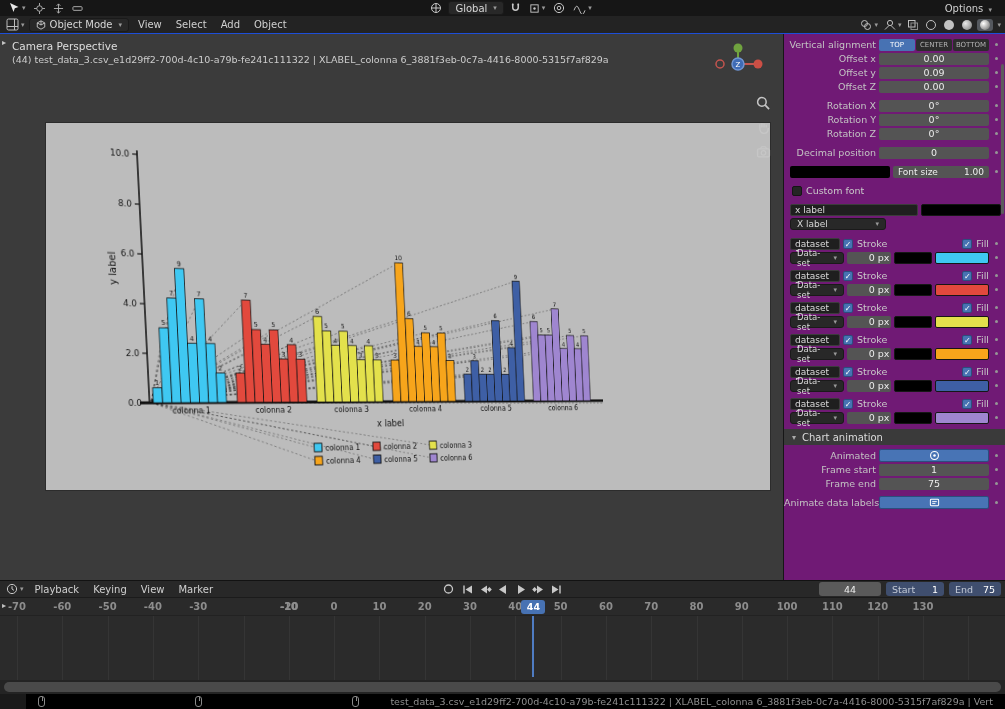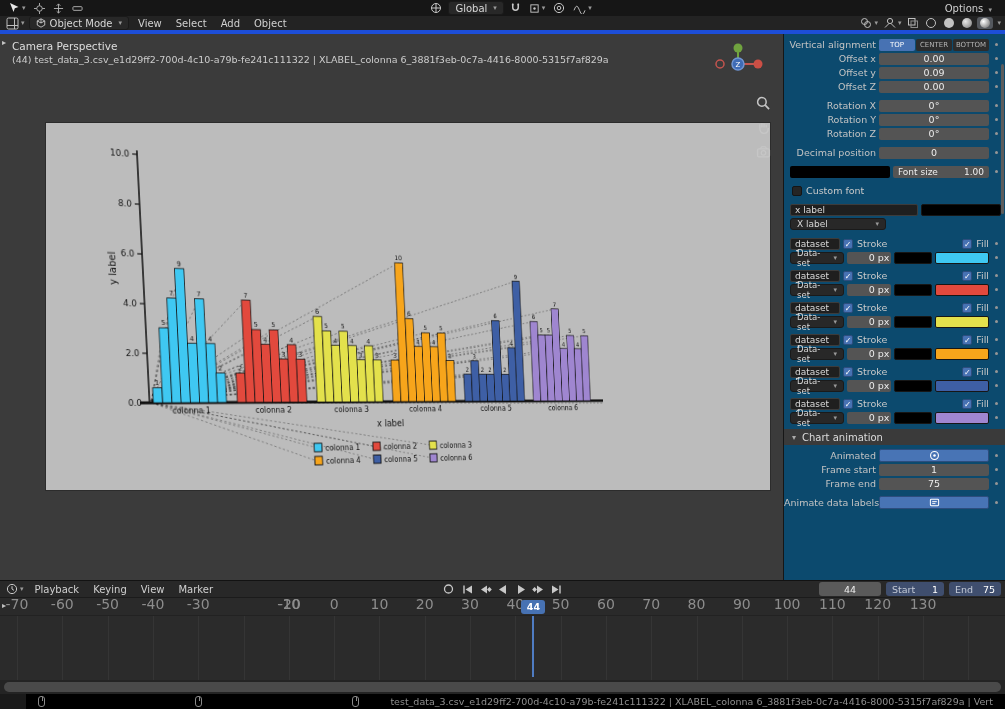--- a/index.html
+++ b/index.html
@@ -8,21 +8,21 @@
          font-family:"DejaVu Sans", sans-serif; color:#c8c8c8; font-size:10px; }
 
   
   #topbar { height:16px; background:#161616; display:flex; align-items:center; padding:0 6px; gap:6px; }
   .tbgroup { display:flex; align-items:center; gap:4px; }
   .spacer { flex:1; }
   .chev { font-size:7px; color:#9a9a9a; margin-left:2px; }
   .icon-btn { display:flex; align-items:center; background:transparent; border:none; color:#c8c8c8; padding:0 2px; cursor:pointer; }
   .dd { display:flex; align-items:center; gap:4px; background:#282828; border:1px solid #1a1a1a;
         border-radius:3px; padding:0 6px; height:14px; color:#d6d6d6; cursor:pointer; font-size:10px; }
-  #vheader { height:18px; background:#232323; border-bottom:4px solid #1d4ed8; display:flex; align-items:center; padding:0 4px; gap:2px; }
+  #vheader { height:18px; background:#232323; border-bottom:1px solid #1d4ed8; display:flex; align-items:center; padding:0 4px; gap:2px; }
   .menu-btn { background:transparent; border:none; color:#d0d0d0; font-size:10px; padding:1px 7px; border-radius:3px; cursor:pointer; font-family:inherit; }
   .sph-btn { display:flex; align-items:center; padding:1px 3px; border-radius:3px; cursor:pointer; }
   .sph-btn.active { background:#54585e; }
   .sph { width:10px; height:10px; border-radius:50%; }
   .sph.wire { border:1px solid #c2c2c2; }
   .sph.solid { background:#c2c2c2; }
   .sph.material { background:radial-gradient(circle at 35% 35%, #e8e8e8, #777); }
   .sph.rendered { background:radial-gradient(circle at 35% 35%, #ffffff, #5e5e5e); }
 
   
@@ -34,21 +34,21 @@
   #plane { position:absolute; left:46px; top:89px; width:724px; height:367px; background:#bcbcbc; overflow:hidden;
            box-shadow:0 0 0 1px rgba(0,0,0,.25); }
   #chart-wrap { position:absolute; inset:0; transform-origin:10% 72%;
                 transform:perspective(800px) rotateY(14deg) skewX(3deg); }
   #chart-svg { width:724px; height:367px; font-family:"DejaVu Sans", sans-serif; }
   #nav-gizmo { position:absolute; right:16px; top:6px; }
   .vp-tool { position:absolute; right:12px; background:transparent; border:none; color:#c6c6c6; cursor:pointer; }
   #zoom-btn { top:62px; } #pan-btn { top:86px; } #camera-btn { top:110px; }
 
   
-  #sidebar { width:222px; background:#0c4a6e; border-left:1px solid #161616; padding:3px 0 0 0; position:relative; overflow:hidden; }
+  #sidebar { width:222px; background:#701a75; border-left:1px solid #161616; padding:3px 0 0 0; position:relative; overflow:hidden; }
   #sidebar::after { content:""; position:absolute; right:1px; top:30px; width:3px; height:150px; background:#5c5c5c; border-radius:2px; }
   .prow { display:flex; align-items:center; height:13px; margin:1px 4px 1px 0; gap:3px; }
   .gap { height:4px; }
   .plabel { width:92px; flex:none; text-align:right; color:#c3c3c3; font-size:9.5px; white-space:nowrap; }
   .pfield { flex:1; background:#545454; border-radius:2px; height:12px; line-height:12px; text-align:center; color:#ececec; font-size:9.5px; cursor:pointer; }
   .pdot { flex:none; width:9px; display:flex; align-items:center; justify-content:center; }
   .pdot::before { content:""; width:3px; height:3px; border-radius:50%; background:#969696; }
   .seg { flex:1; display:flex; gap:1px; }
   .seg .segbtn { flex:1; font-size:7px; height:12px; background:#2c2c2c; color:#b5b5b5; border:none; border-radius:2px; cursor:pointer; font-family:inherit; }
   .seg .active { background:#4772b3; color:#fff; }
@@ -79,21 +79,21 @@
   #timeline { position:relative; height:113px; background:#2b2b2b; border-top:1px solid #121212; }
   #tl-header { position:relative; height:17px; background:#282828; border-bottom:1px solid #1b1b1b; display:flex; align-items:center; padding:0 4px; gap:2px; }
   #transport { position:absolute; left:50%; transform:translateX(-50%); display:flex; gap:1px; align-items:center; }
   .tr-btn { width:17px; height:14px; background:transparent; border:none; color:#c8c8c8; cursor:pointer; display:flex; align-items:center; justify-content:center; }
   .tl-right { margin-left:auto; display:flex; gap:5px; align-items:center; }
   .tl-field { height:14px; border-radius:3px; display:flex; align-items:center; justify-content:center; font-size:9.5px; color:#eee; cursor:pointer; }
   #cur-frame-field { width:62px; background:#5a5a5a; }
   .range-field { background:#3f4e6e; padding:0 6px; gap:5px; justify-content:space-between; }
   .range-field .rl { color:#c2c9d6;text-align:right; } .range-field .rv { color:#fff; }
   #tl-ruler { position:relative; height:18px; background:#2a2a2a; border-bottom:1px solid #222; overflow:hidden; }
-  .tick { position:absolute; bottom:3px; transform:translateX(-50%); font-size:14px; color:#8d8d8d; }
+  .tick { position:absolute; bottom:3px; transform:translateX(-50%); font-size:10px; color:#8d8d8d;font-weight:bold; }
   #frame-tag { position:absolute; top:2px; width:24px; height:14px; background:#4772b3; border-radius:3px; color:#fff;
                font-size:9.5px; font-weight:bold; text-align:center; line-height:14px; z-index:6; }
   #tl-body { position:relative; height:64px; background:#2b2b2b; overflow:hidden; }
   .gline { position:absolute; top:0; bottom:0; width:1px; background:#353535; }
   #playhead { position:absolute; top:35px; bottom:16px; width:2px; background:#4f7cc2; z-index:5; }
   #tl-scroll { position:relative; height:14px; background:#242424; }
   #tl-scroll .thumb { position:absolute; left:4px; right:4px; top:2px; bottom:2px; background:#4a4a4a; border-radius:6px; cursor:pointer; }
 
   
   #statusbar { height:16px; background:#000000; border-top:1px solid #101010; display:flex; align-items:center; padding:0 12px; font-size:9.5px; color:#8f8f8f; overflow:hidden; white-space:nowrap;margin-left:26px; }

